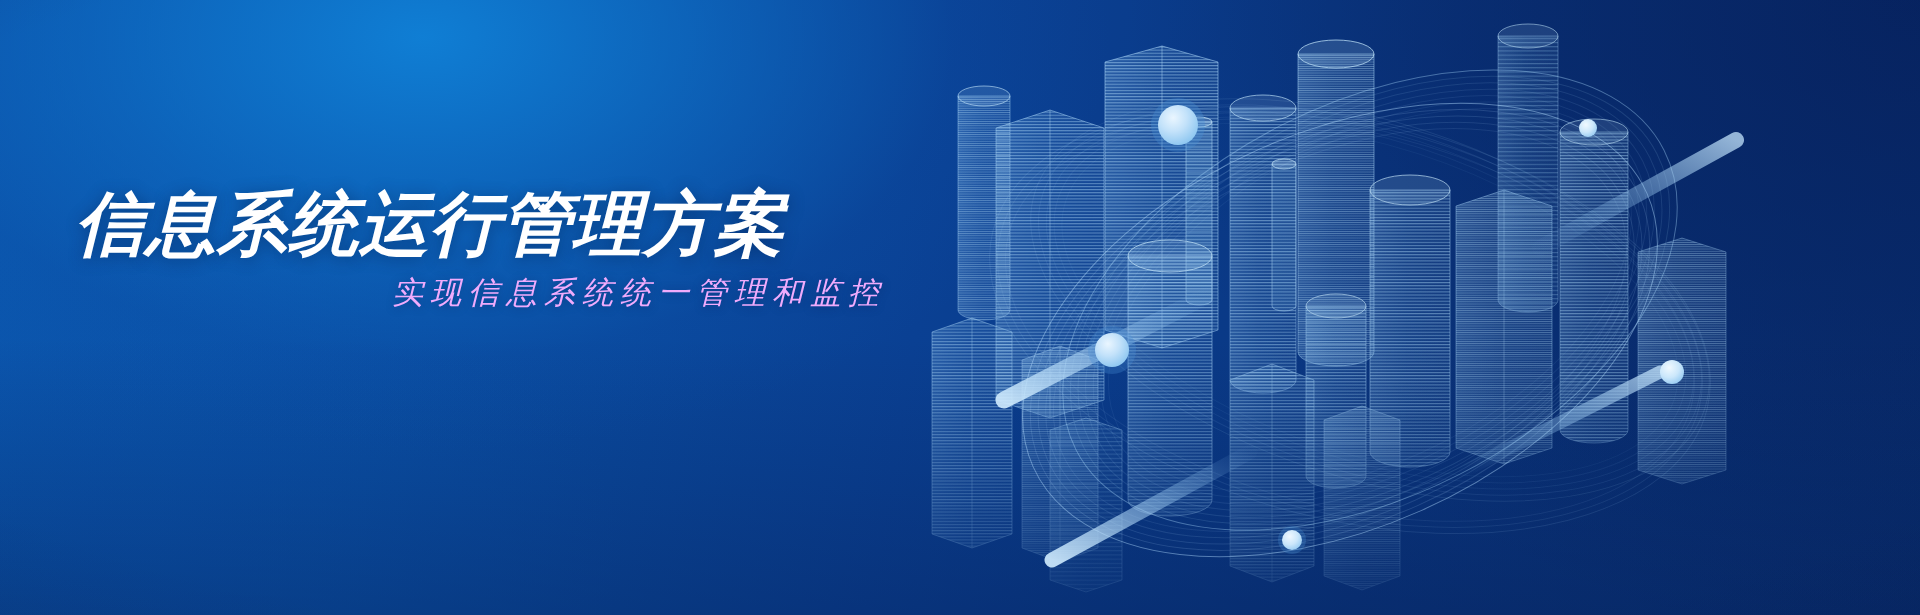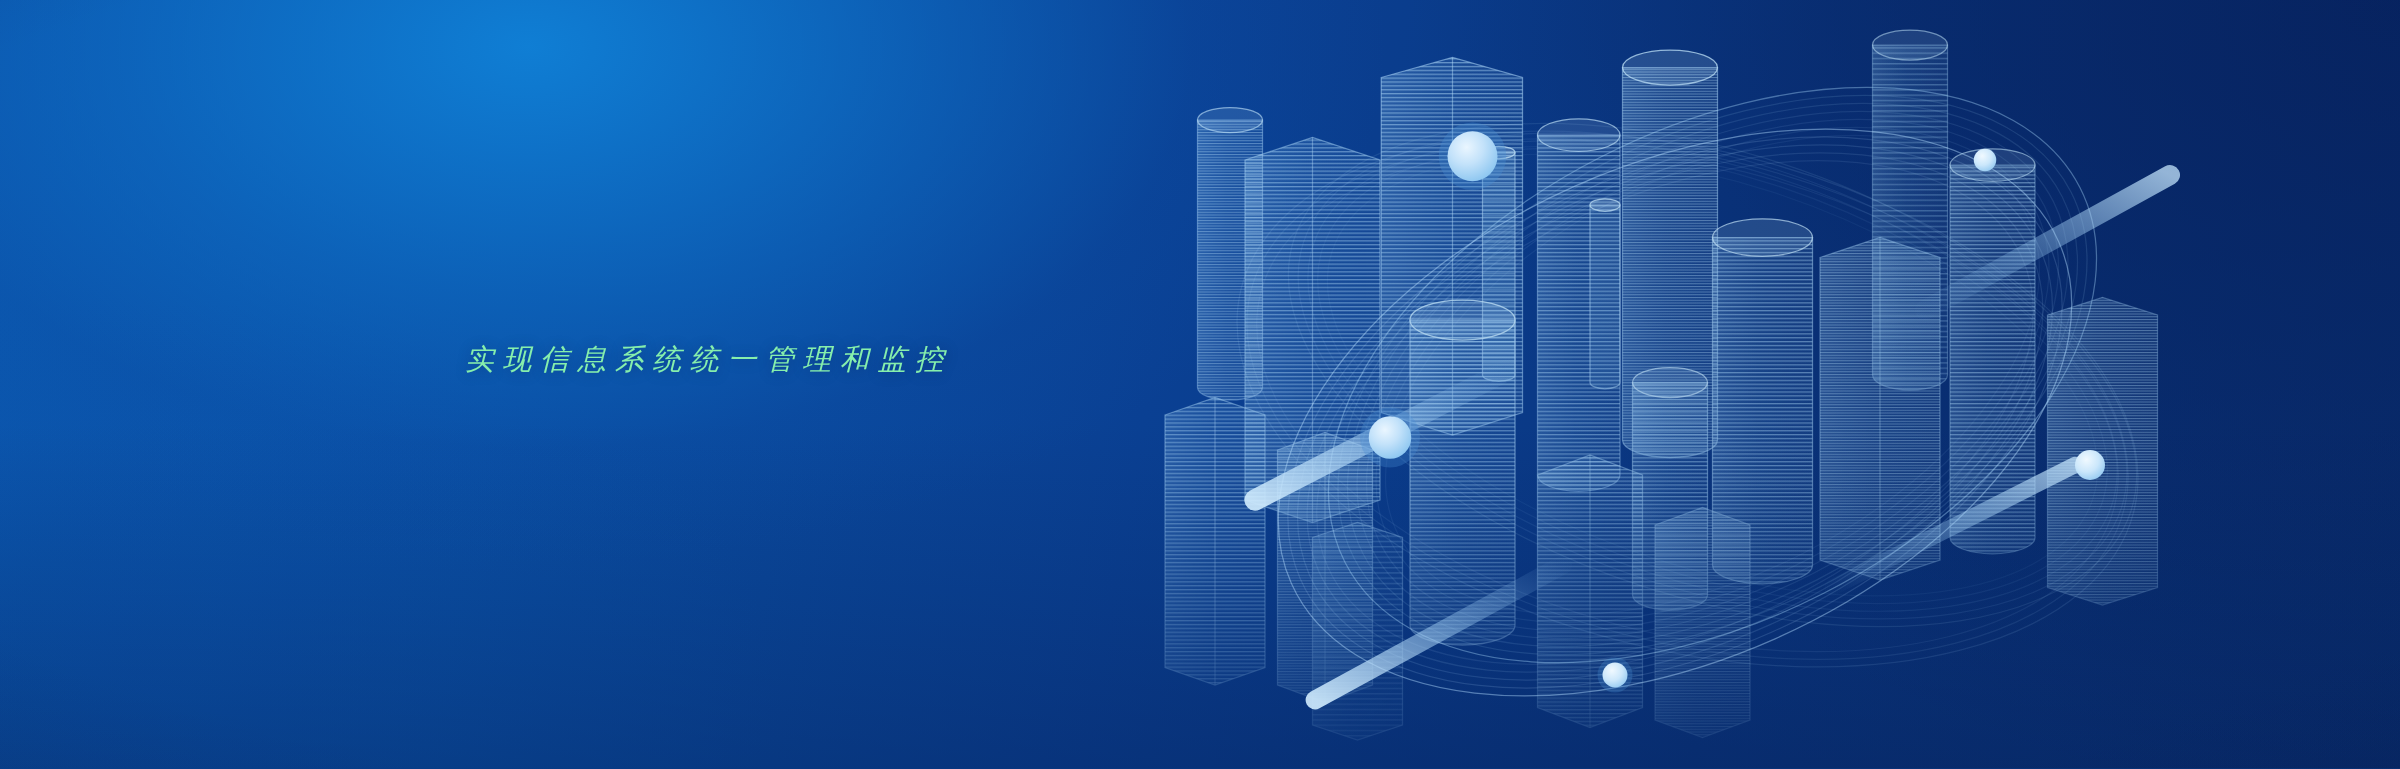--- a/index.html
+++ b/index.html
@@ -24,23 +24,23 @@
 
   
   .text-wrap{position:absolute;left:0;top:0;width:1000px;height:615px;}
   .title{
     position:absolute;left:75px;top:188px;
     font-size:70px;line-height:1.05;font-weight:700;font-style:italic;
     color:#ffffff;letter-spacing:1px;white-space:nowrap;
     text-shadow:0 2px 16px rgba(3,26,74,.45);
   }
   .subtitle{
-    position:absolute;left:372px;top:274px;
-    font-size:23px;line-height:1.2;font-style:italic;font-weight:400;
-    color:#86efac;letter-spacing:7px;white-space:nowrap;
+    position:absolute;left:392px;top:274px;
+    font-size:31px;line-height:1.2;font-style:italic;font-weight:400;
+    color:#f0abfc;letter-spacing:7px;white-space:nowrap;
     text-shadow:0 1px 10px rgba(3,26,74,.40);
   }
 
   
   .art{position:absolute;right:0;top:0;width:1020px;height:615px;}
   .art svg{display:block;width:100%;height:100%;}
 </style>
 </head>
 <body>
 
@@ -281,16 +281,17 @@
             <circle cx="392" cy="540" r="14" fill="rgba(70,140,210,0.30)"></circle>
             <circle cx="392" cy="540" r="10" fill="url(#orbSmall)"></circle>
           </g>
         </g>
 
       </g>
     </svg>
   </div>
 
   <div class="text-wrap">
+    <div class="title">信息系统运行管理方案</div>
     <div class="subtitle">实现信息系统统一管理和监控</div>
   </div>
 
 </div>
 
 </body></html>

